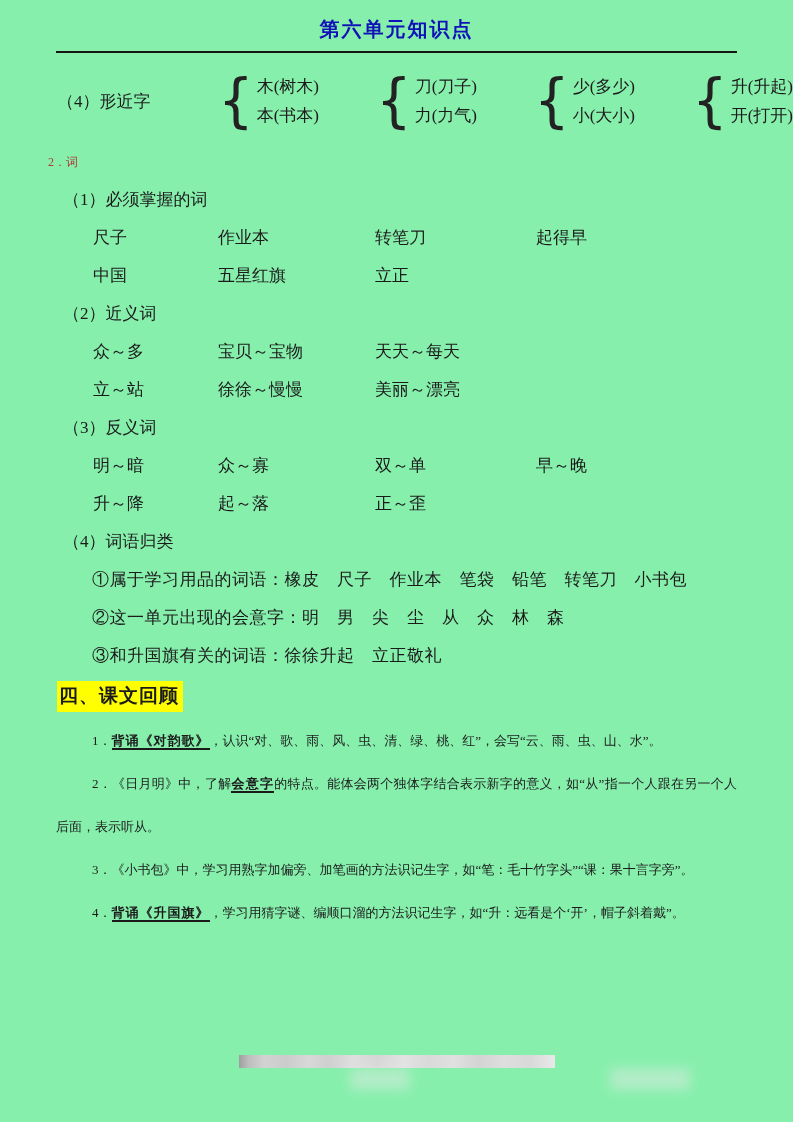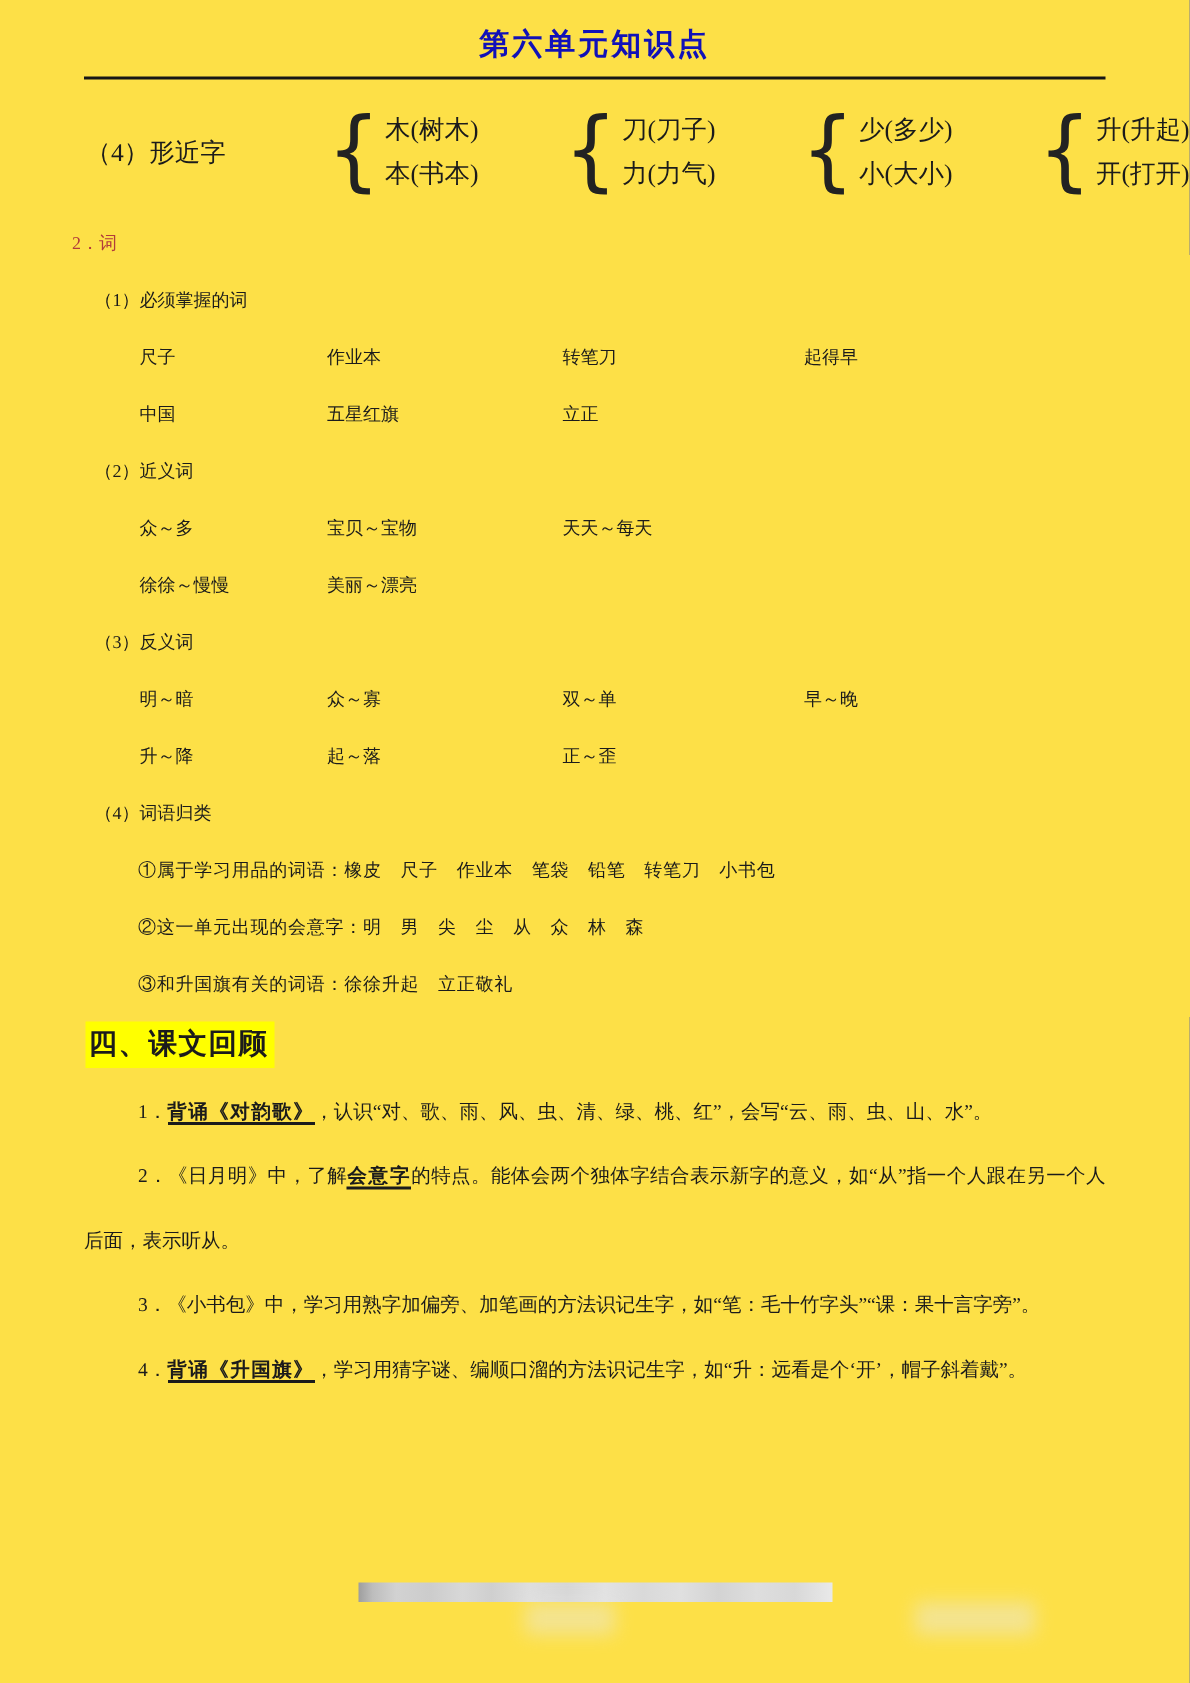--- a/index.html
+++ b/index.html
@@ -1,20 +1,20 @@
 <!DOCTYPE html>
 <html style="--title_blue: #1111b8; --heading_red: #b23b3b; --highlight_yellow: #ffff00; --rule_color: #161616; --text_color: #1b1b1b;"><head>
 <meta charset="utf-8">
 <style>
   html,body { margin:0; padding:0; background:#888; }
   .page {
     position:relative;
     width:793px; height:1122px;
     margin:0 auto;
-    background:#fde047;
+    background:#86efac;
     font-family:"Liberation Serif","DejaVu Serif",serif;
     color:var(--text_color,#1b1b1b);
     overflow:hidden;
   }
   .title {
     padding-top:16px;
     text-align:center;
     font-size:20px;
     font-weight:bold;
     letter-spacing:2px;
@@ -42,21 +42,21 @@
     font-family:"DejaVu Sans",sans-serif;
     font-size:56px;
     line-height:1;
     font-weight:400;
     transform:scaleY(1.05);
     margin-right:3px;
     color:#222;
   }
   .pair { display:flex; flex-direction:column; gap:9px; line-height:1.15; }
   
-  .l38 { line-height:38px; height:38px; font-size:12px; }
+  .l38 { line-height:38px; height:38px; font-size:17px; }
   .red-heading {
     margin-left:48px;
     color:var(--heading_red,#b23b3b);
     font-size:12px;
   }
   .sub-label { margin-left:63px; }
   .word-row {
     display:grid;
     grid-template-columns:125px 157px 161px auto;
     margin-left:93px;
@@ -167,20 +167,21 @@
   </div>
 
   <div class="sub-label l38">（2）近义词</div>
   <div class="word-row l38">
     <span>众～多</span>
     <span>宝贝～宝物</span>
     <span>天天～每天</span>
     <span></span>
   </div>
   <div class="word-row l38">
+    <span>立～站</span>
     <span>徐徐～慢慢</span>
     <span>美丽～漂亮</span>
     <span></span>
   </div>
 
   <div class="sub-label l38">（3）反义词</div>
   <div class="word-row l38">
     <span>明～暗</span>
     <span>众～寡</span>
     <span>双～单</span>

